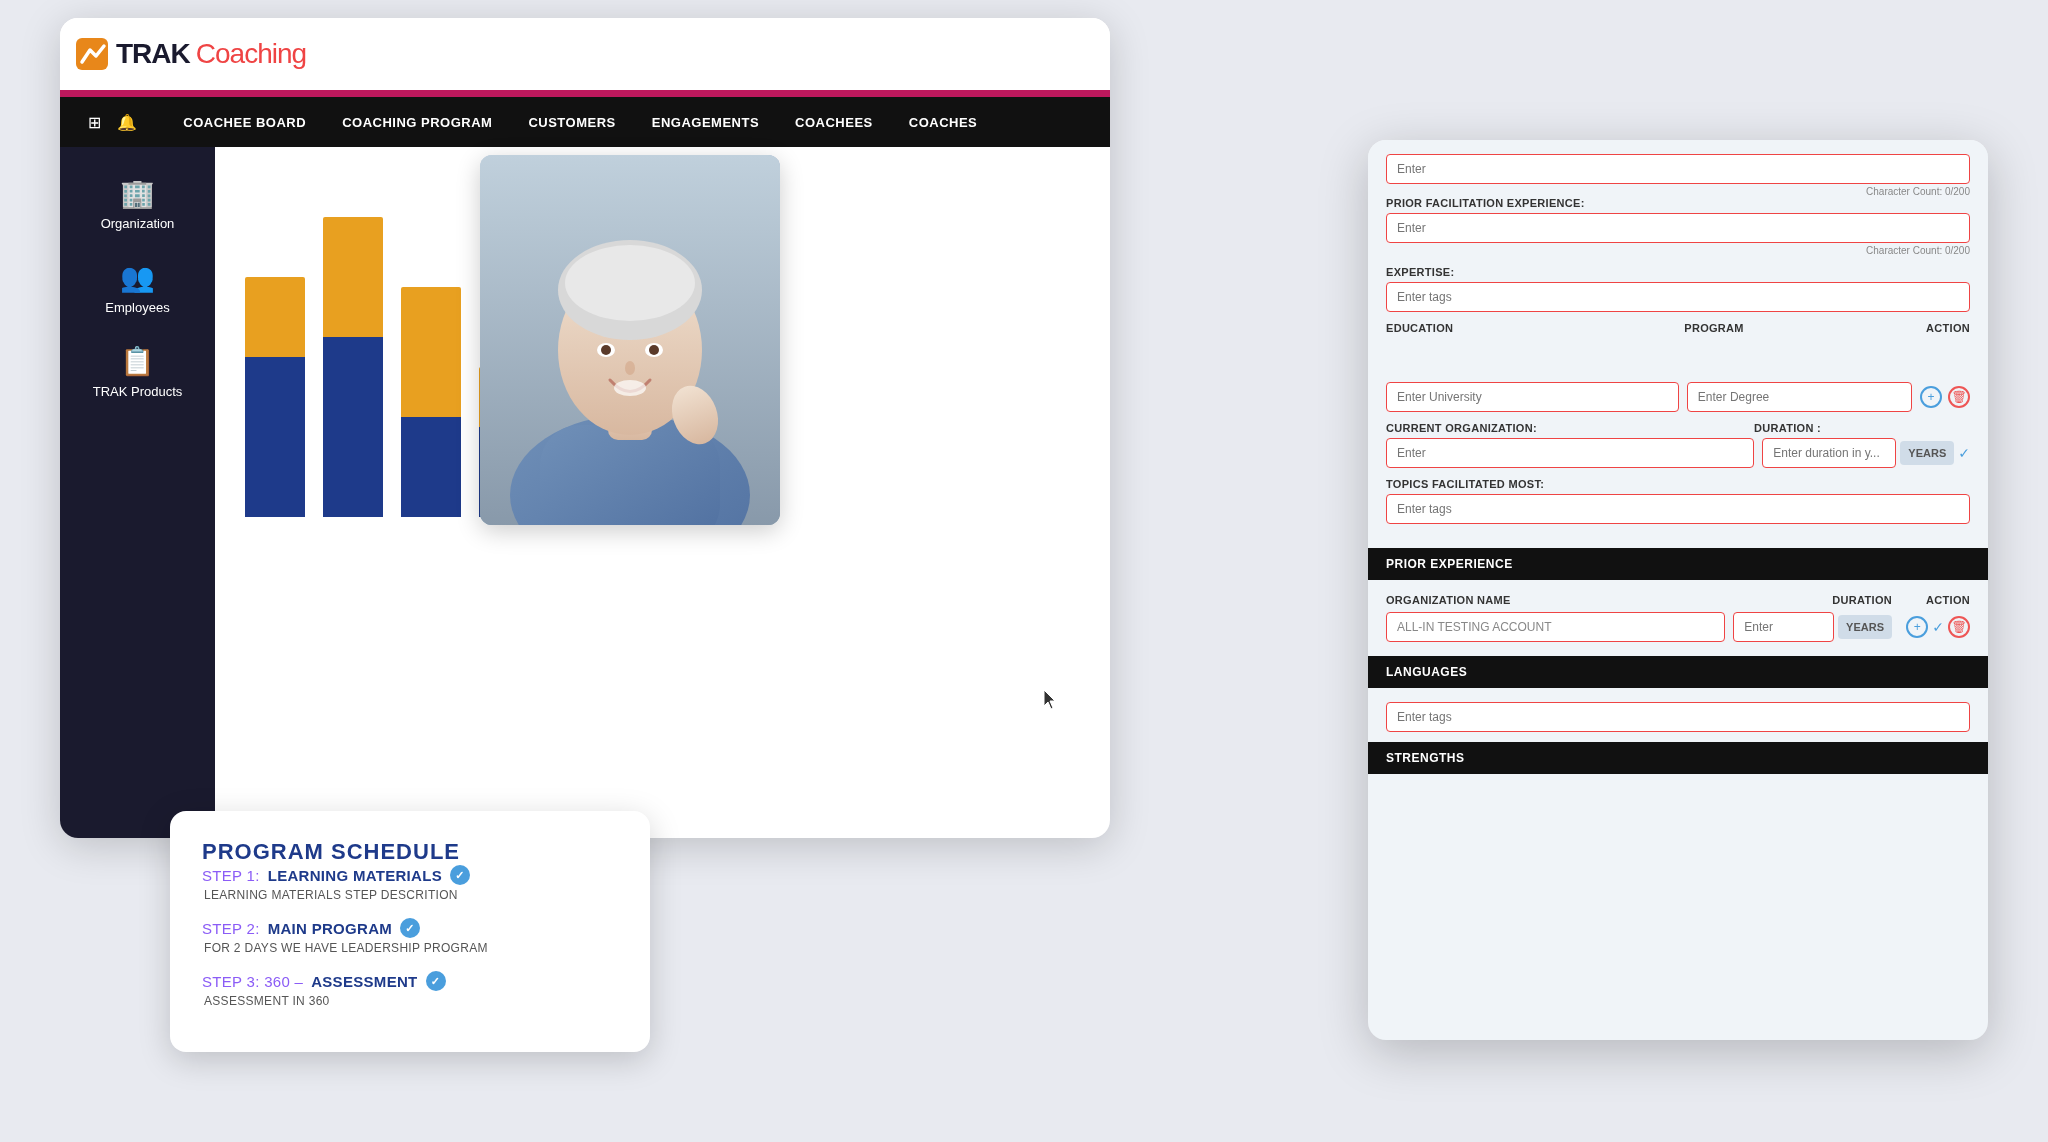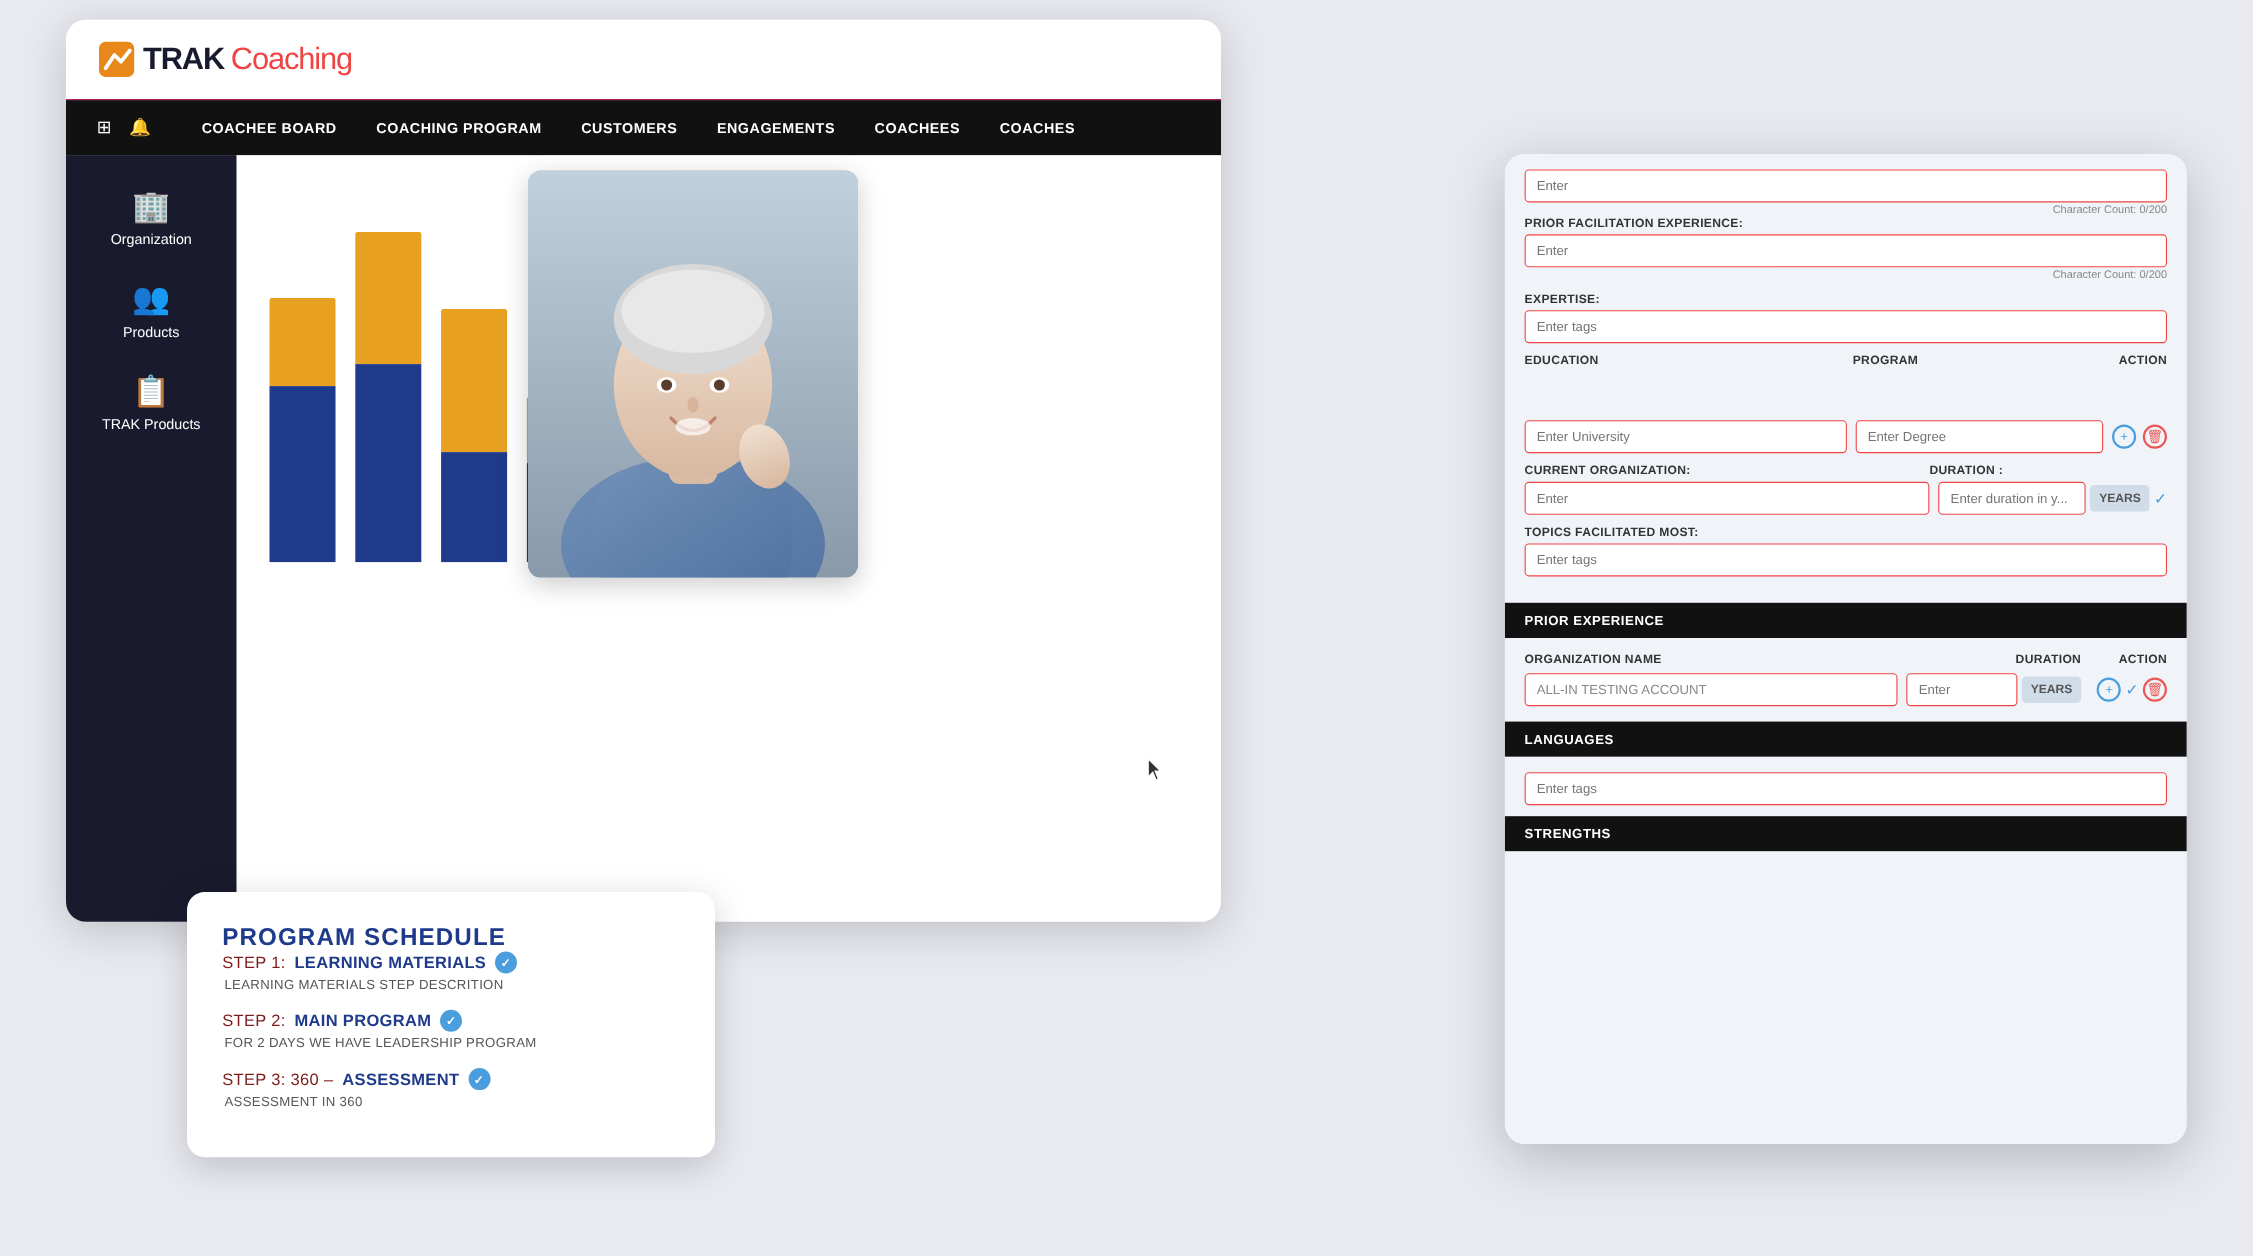--- a/index.html
+++ b/index.html
@@ -21,24 +21,24 @@
       height: 820px;
       background: #fff;
       border-radius: 18px;
       box-shadow: 0 8px 40px rgba(0,0,0,0.18);
       overflow: hidden;
     }
 
     
     .logo-bar {
       background: #fff;
-      padding: 18px 28px 10px 28px;
-      display: flex;
-      align-items: center;
-      border-bottom: 1px solid #be185d;
+      padding: 18px 28px 10px 14px;
+      display: flex;
+      align-items: center;
+      border-bottom: 7px solid #be185d;
     }
     .logo-trak {
       font-size: 32px;
       font-weight: 900;
       color: #1a1a2e;
       letter-spacing: -1px;
     }
 
     
     .nav-bar {
@@ -330,21 +330,21 @@
     .step-title {
       font-size: 15px;
       font-weight: 700;
       color: #333;
       text-transform: uppercase;
       letter-spacing: 0.3px;
       display: flex;
       align-items: center;
       gap: 8px;
     }
-    .step-title .step-num { color: #7f1d1d; font-weight: 400; }
+    .step-title .step-num { color: #8b5cf6; font-weight: 400; }
     .step-title .step-name { color: #1e3a8a; font-weight: 900; }
     .step-title .check-icon {
       width: 20px;
       height: 20px;
       border-radius: 50%;
       background: #4a9edd;
       display: inline-flex;
       align-items: center;
       justify-content: center;
       color: #fff;
@@ -427,21 +427,21 @@
 
   <div class="main-content">
 
     <div class="sidebar">
       <div class="sidebar-item">
         <span class="sidebar-icon">🏢</span>
         <span class="sidebar-label">Organization</span>
       </div>
       <div class="sidebar-item">
         <span class="sidebar-icon">👥</span>
-        <span class="sidebar-label">Products</span>
+        <span class="sidebar-label">Employees</span>
       </div>
       <div class="sidebar-item">
         <span class="sidebar-icon">📋</span>
         <span class="sidebar-label">TRAK Products</span>
       </div>
     </div>
 
     <div class="chart-area">
       <div class="bar-chart" id="bar-chart-container">
       <div class="bar-group">

